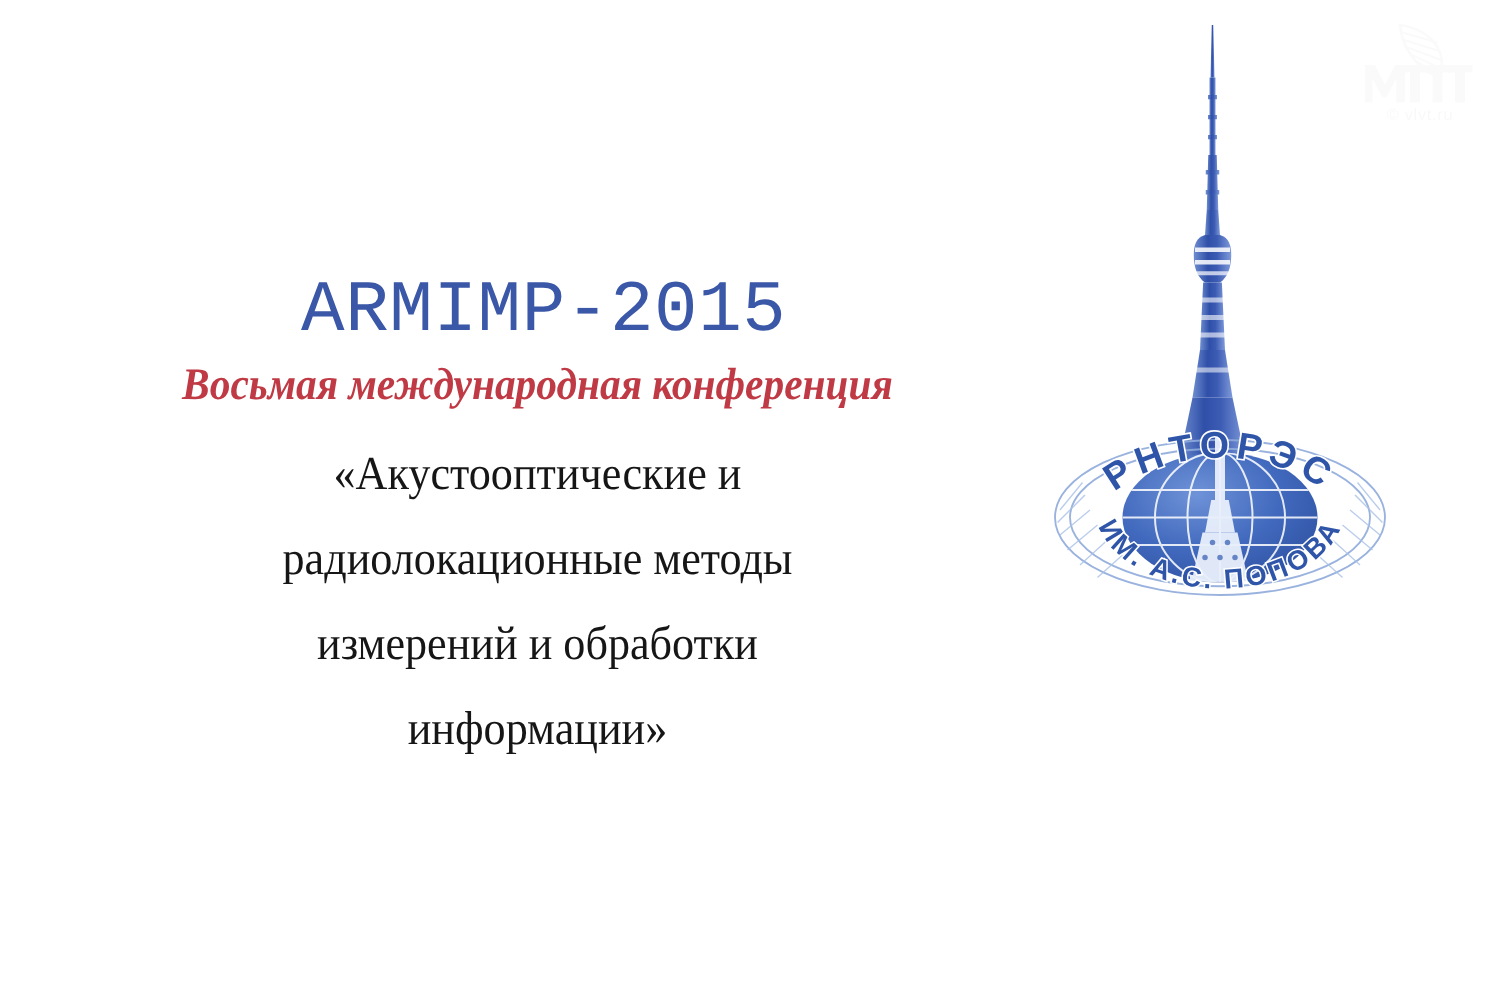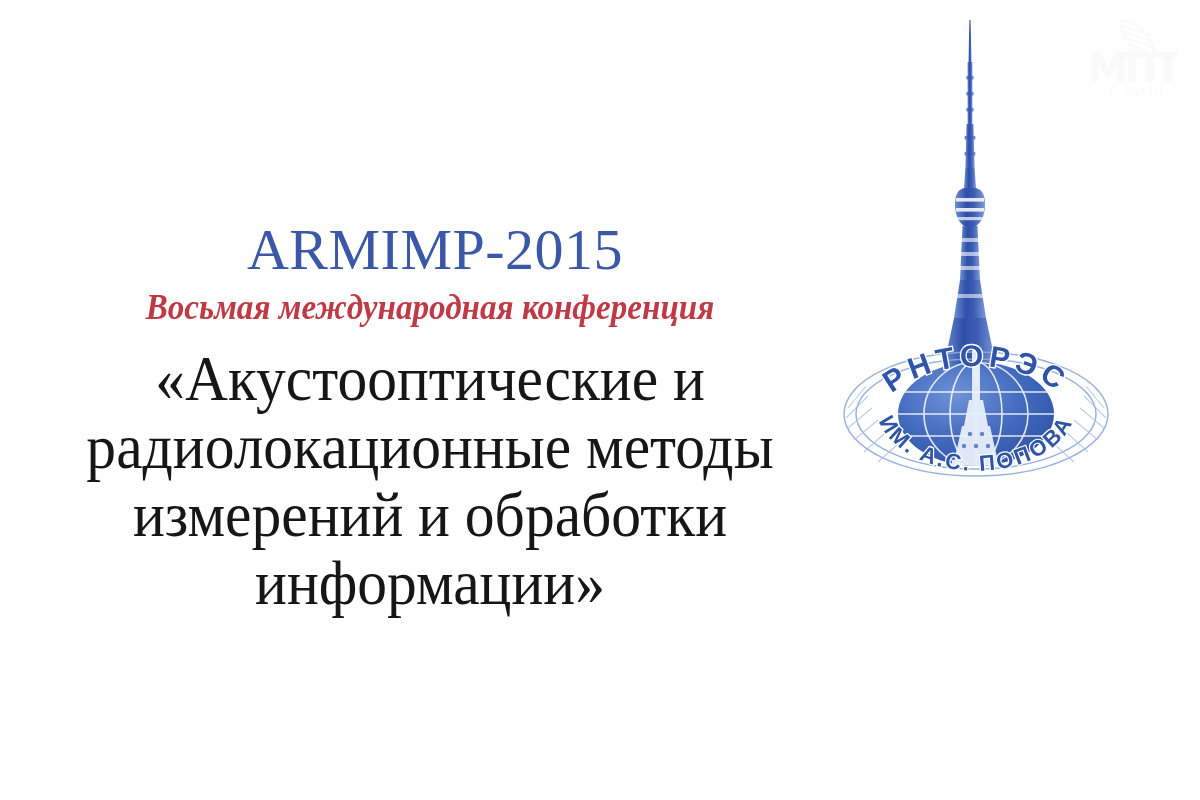--- a/index.html
+++ b/index.html
@@ -21,21 +21,21 @@
   .text-block {
     position: absolute;
     left: 0;
     top: 215px;
     width: 860px;
     text-align: center;
   }
 
   .acronym {
     color: #3a57a8;
-    font-family: Liberation Serif, serif;
+    font-family: Liberation Mono, monospace;
     font-size: 58px;
     font-weight: 400;
     letter-spacing: 0.5px;
     line-height: 70px;
     margin: 0;
     padding: 0 0 0 10px;
     white-space: nowrap;
   }
 
   .subtitle {
@@ -48,21 +48,21 @@
     margin: 0;
     padding: 0;
     transform: scaleX(0.92);
     transform-origin: center center;
     white-space: nowrap;
   }
 
   .conf-title {
     color: #161616;
     font-family: "Liberation Serif", "DejaVu Serif", serif;
-    font-size: 64px;
+    font-size: 38px;
     font-weight: 400;
     line-height: 68px;
     margin: 16px 0 0 0;
     padding: 0;
   }
   .conf-title .tline {
     display: block;
     transform: scaleX(0.93);
     transform-origin: center center;
     white-space: nowrap;

